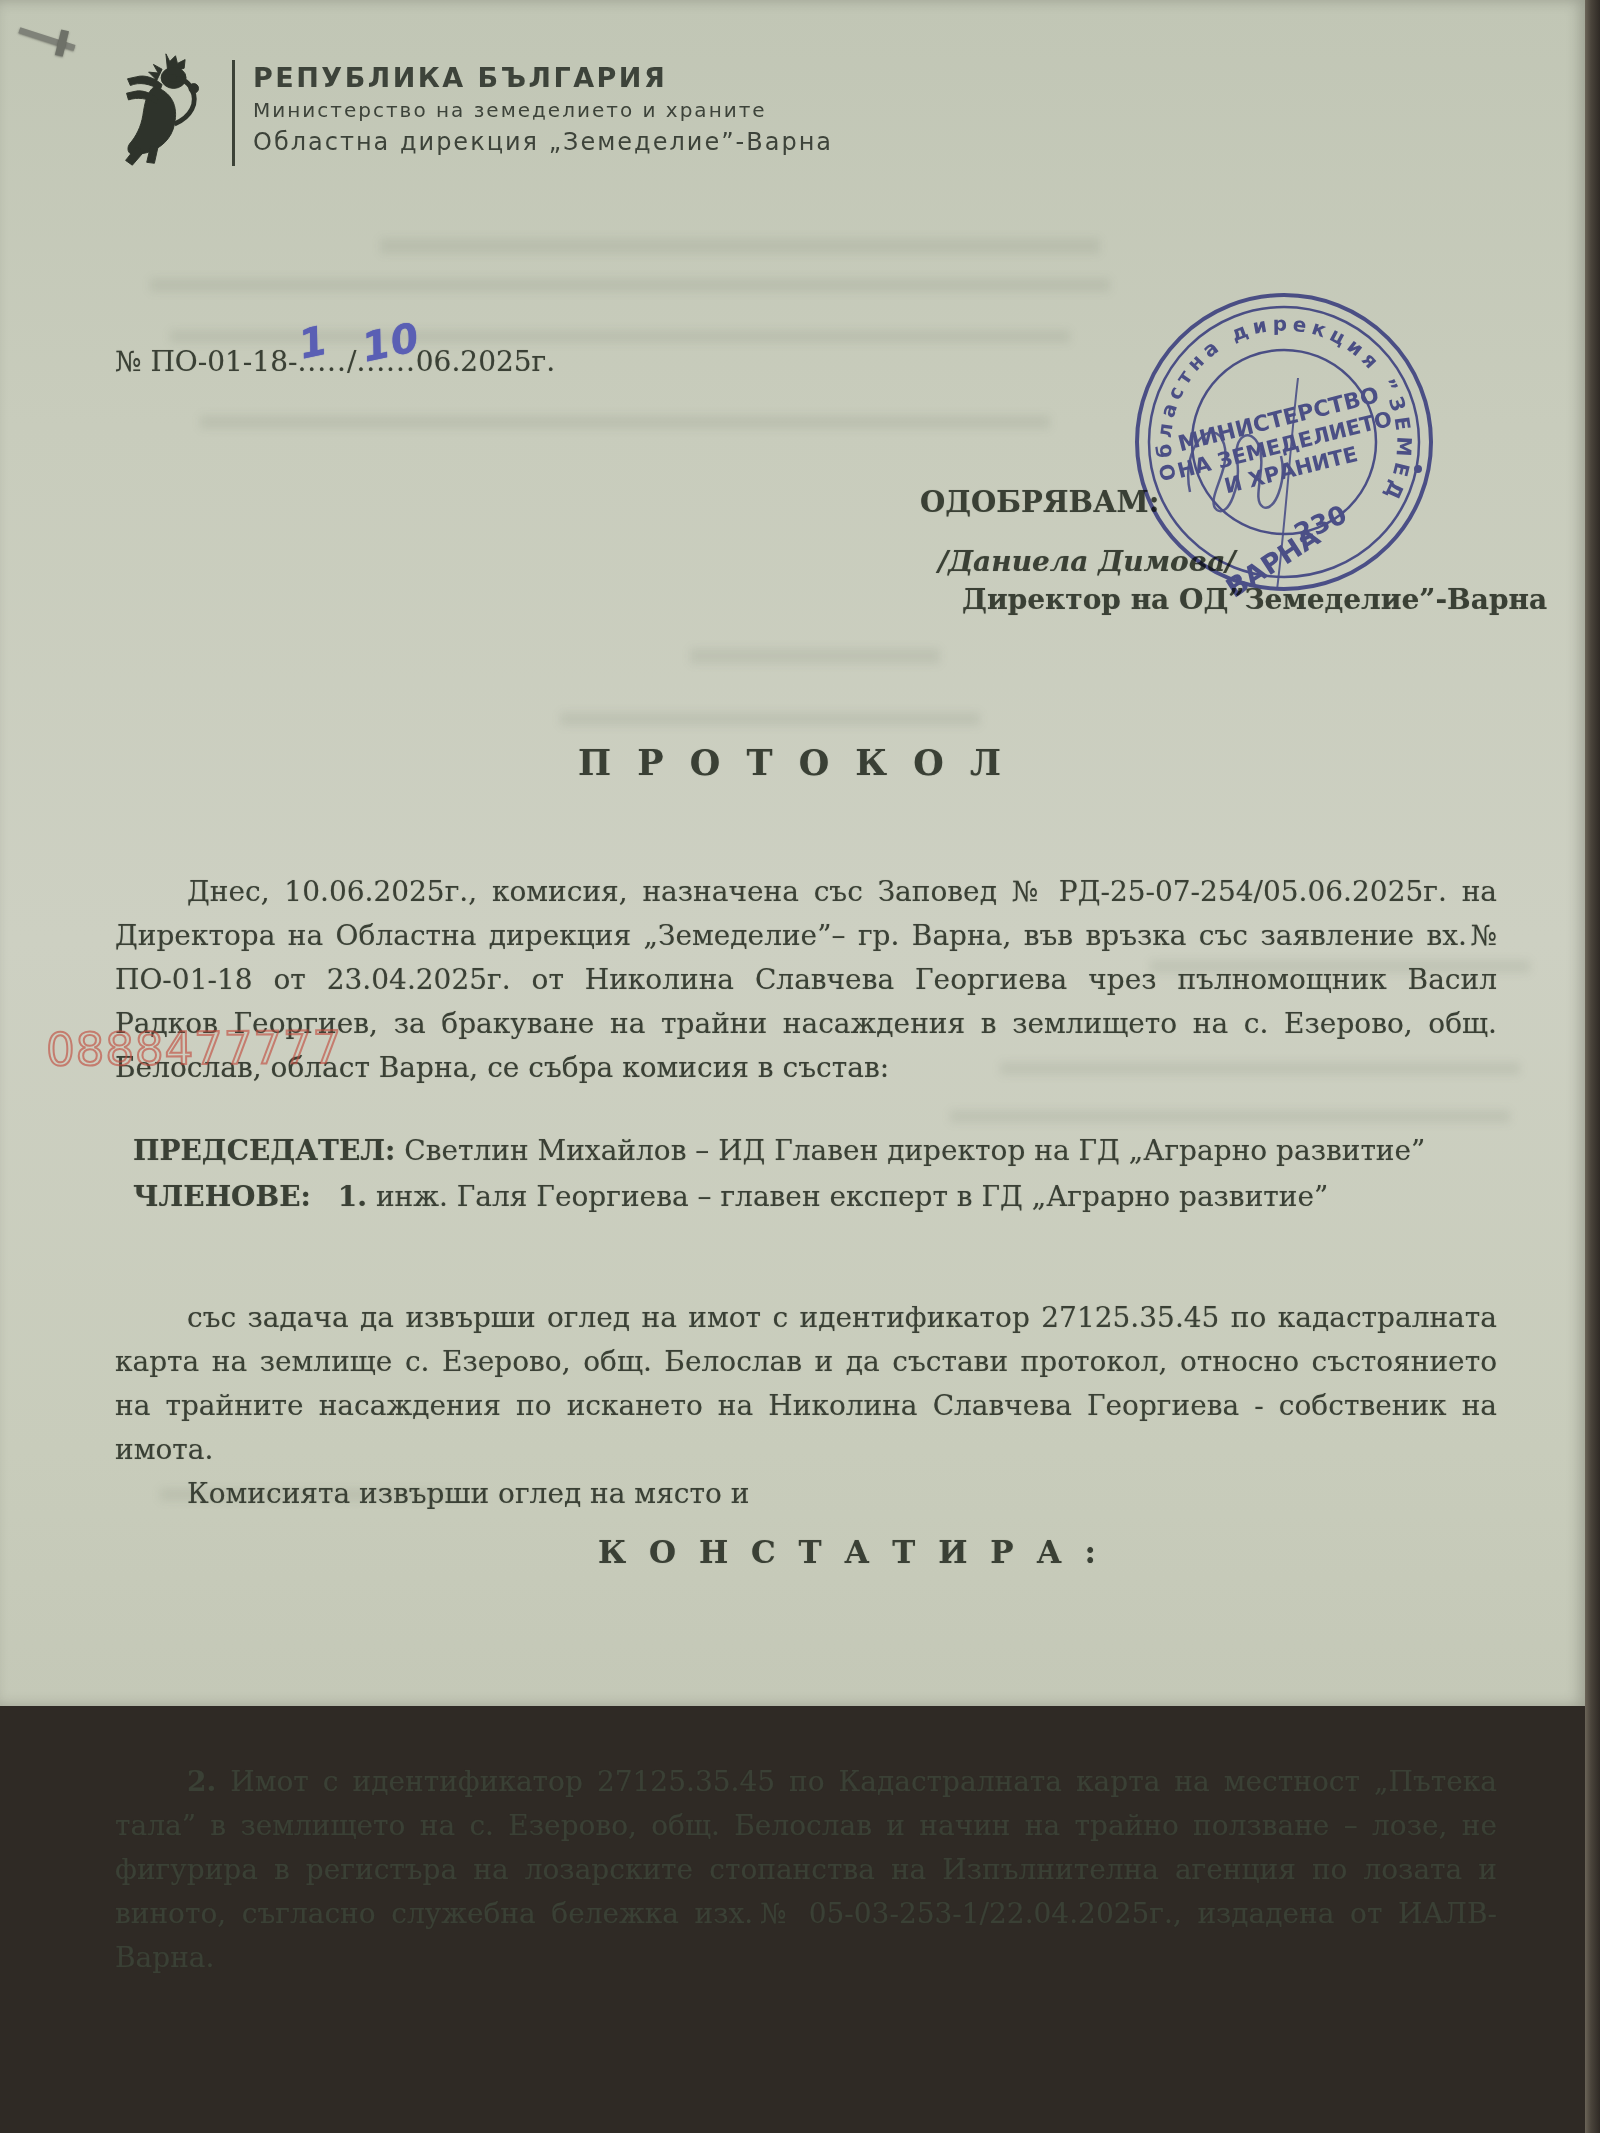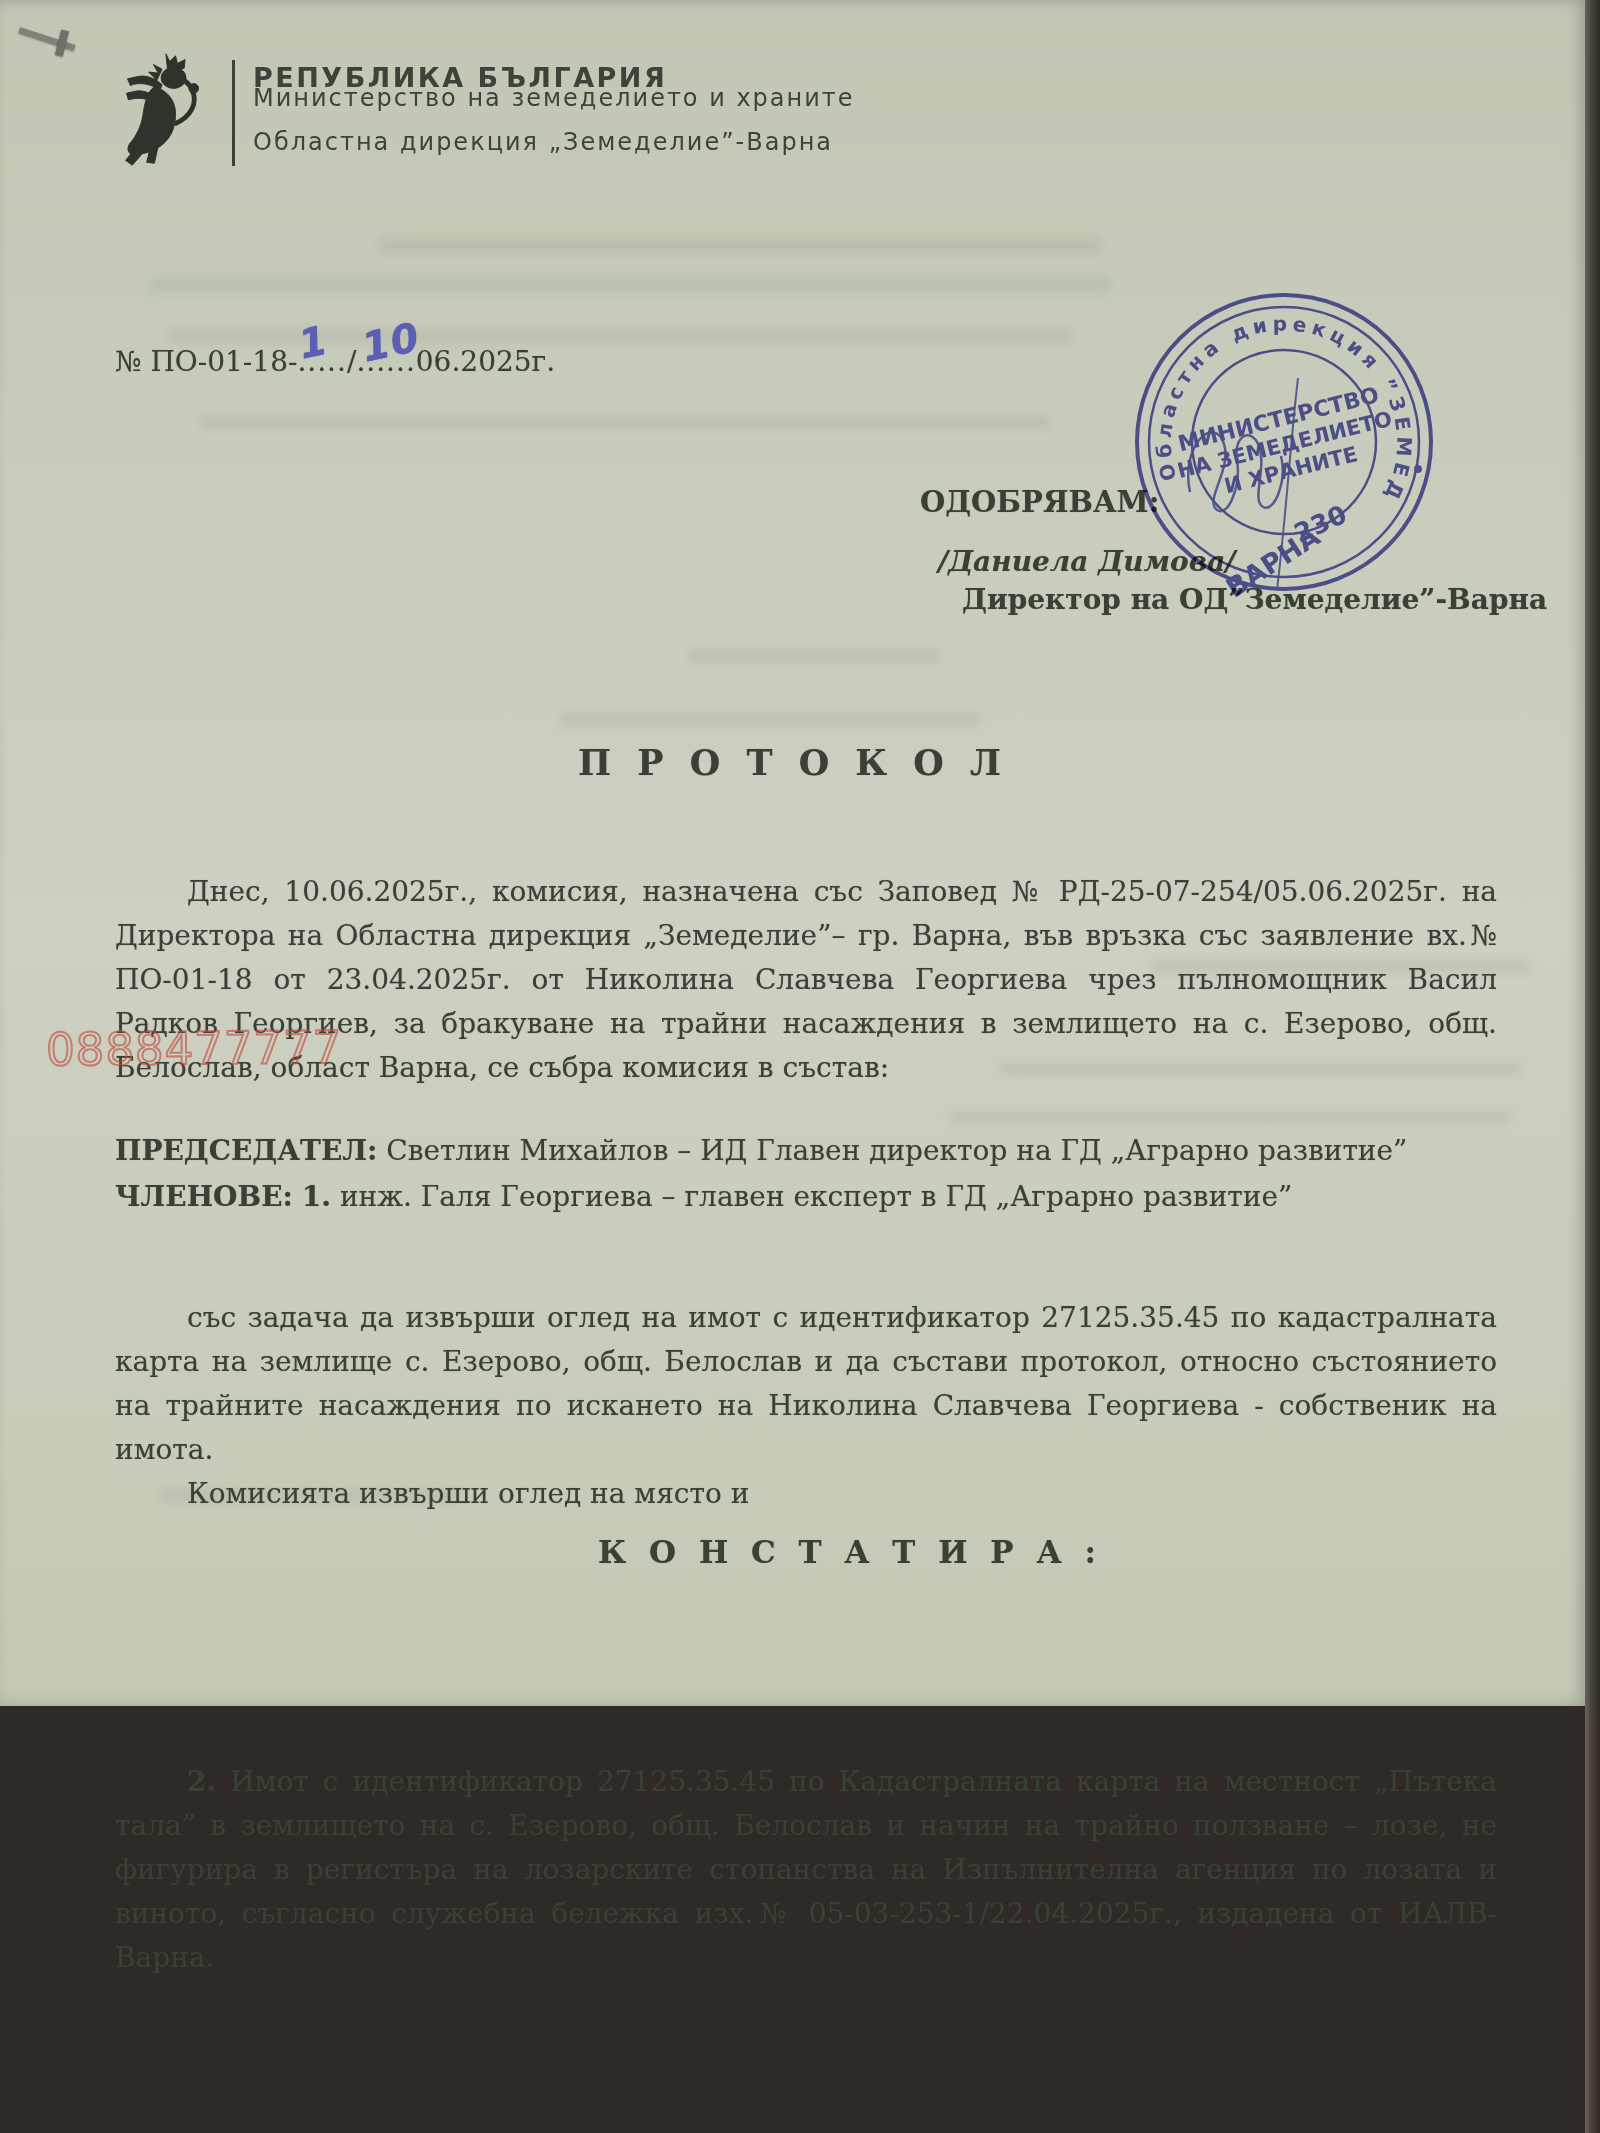--- a/index.html
+++ b/index.html
@@ -24,21 +24,21 @@
   
   .staple { position: absolute; background: #7f8279; box-shadow: 0 1px 2px rgba(50,50,45,0.5); }
   .staple.s1 { left: 18px; top: 36px; width: 58px; height: 6px; transform: rotate(18deg); }
   .staple.s2 { left: 58px; top: 30px; width: 8px; height: 26px; transform: rotate(14deg); background:#6e7168; }
 
   
   .coat { position: absolute; left: 116px; top: 50px; width: 96px; height: 122px; }
   .header-divider { position: absolute; left: 232px; top: 60px; width: 3px; height: 106px; background: #3c4237; }
   .hdr { position: absolute; left: 253px; font-family: "DejaVu Sans", sans-serif; color: #3d433a; }
   .hdr-country { top: 62px; font-size: 27px; font-weight: bold; letter-spacing: 2.5px; }
-  .hdr-ministry { top: 84px; font-size: 24px; letter-spacing: 2px; }
+  .hdr-ministry { top: 98px; font-size: 20px; letter-spacing: 2px; }
   .hdr-directorate { top: 128px; font-size: 24px; letter-spacing: 2px; }
 
   
   .doc-number { position: absolute; left: 115px; top: 345px; font-size: 28px; }
   .dots { position: relative; display: inline-block; letter-spacing: 1px; }
   .handwritten {
     position: absolute; left: 2px; top: -26px;
     font-family: "DejaVu Sans", sans-serif; font-style: italic;
     color: #5a5fb4; font-size: 40px; font-weight: bold;
     transform: rotate(-12deg); text-shadow: 0 0 1px #5a5fb4;
@@ -59,21 +59,21 @@
                font-size: 35px; font-weight: bold; letter-spacing: 7px; }
   .findings-title { position: absolute; left: 0; top: 1534px; width: 1700px; text-align: center;
                font-size: 31px; font-weight: bold; letter-spacing: 6px; }
 
   
   .para { position: absolute; left: 115px; width: 1382px; font-size: 28px; line-height: 44px;
           text-align: justify; }
   .indent { text-indent: 72px; }
   .p1 { top: 870px; }
   .committee { top: 1128px; line-height: 46px; text-align: left; }
-  .committee b { font-weight: bold; }
+  .committee b { font-weight: bold; margin-left: 18px; }
   .member2-line { padding-left: 187px; }
   .task { top: 1296px; }
   .inspection { text-indent: 72px; text-align: left; }
   .f1 { top: 1620px; }
   .f2 { top: 1760px; }
   .num { font-weight: bold; }
 
   
   .watermark {
     position: absolute; left: 46px; top: 1026px;

